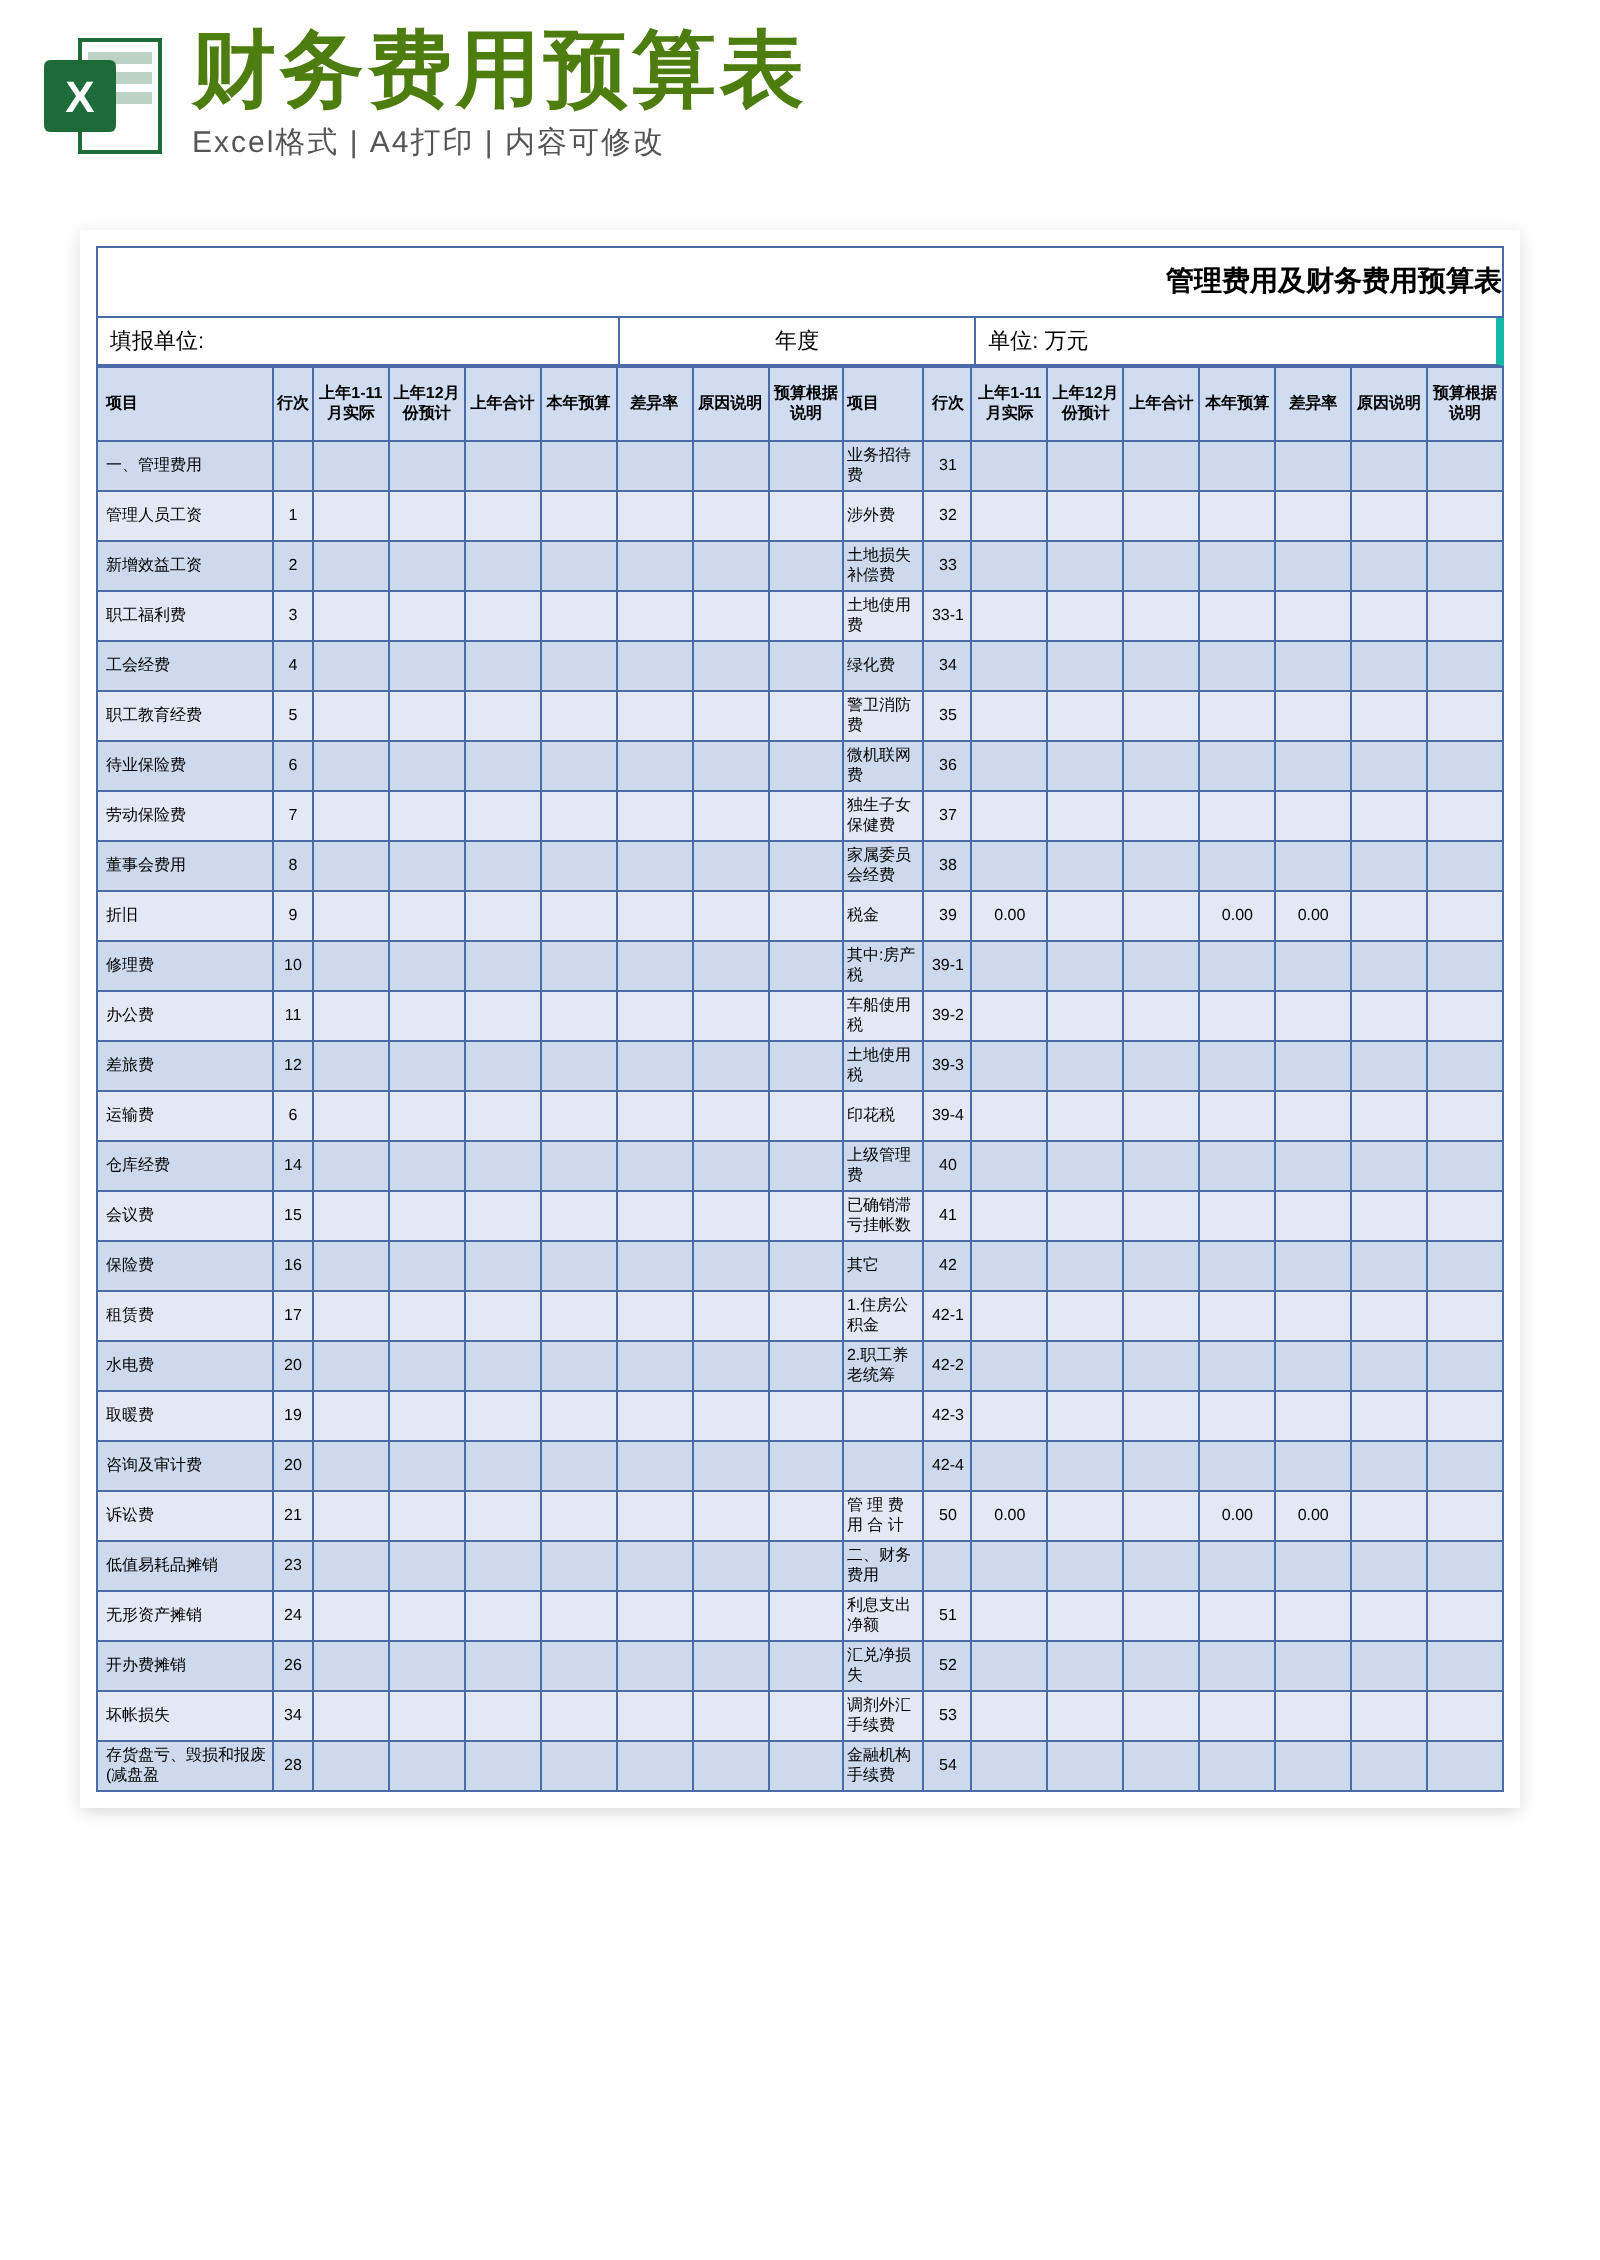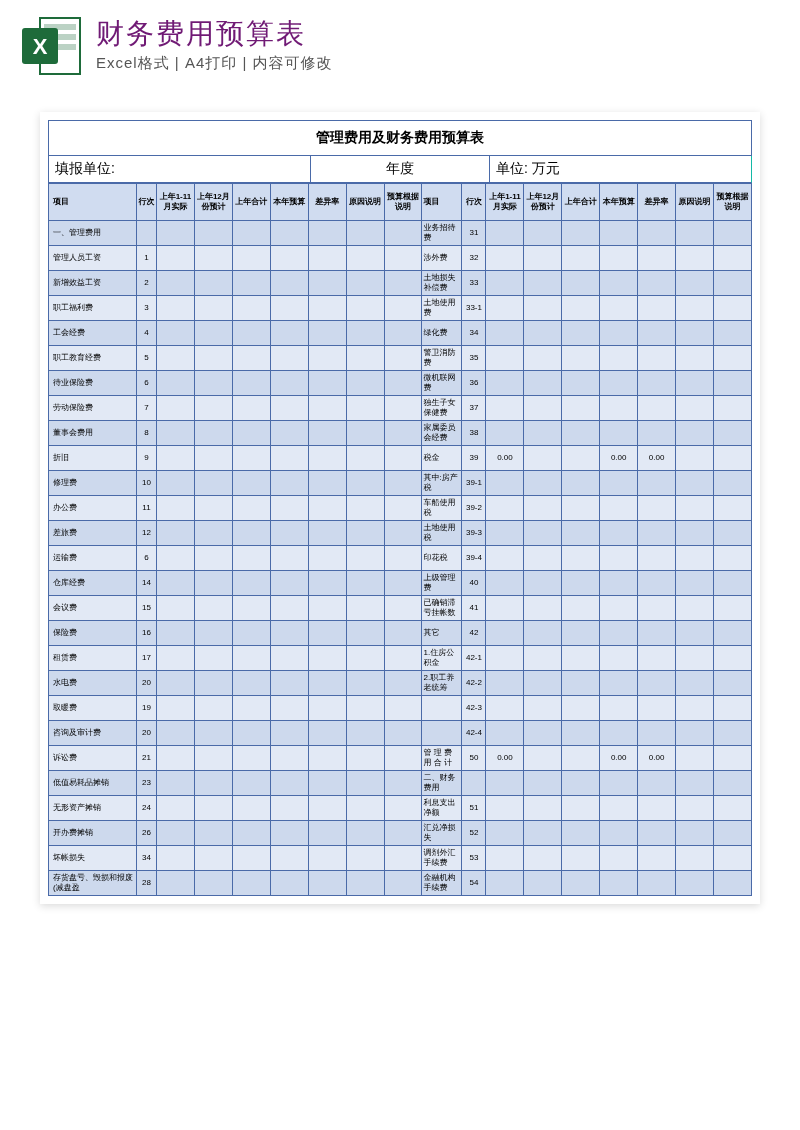--- a/index.html
+++ b/index.html
@@ -1,24 +1,24 @@
 <!DOCTYPE html>
 <html><head>
 <meta charset="utf-8">
 <style>
 html,body{margin:0;padding:0;font-family:"Microsoft YaHei",Arial,sans-serif;background:#fff;width:800px}
 .header{display:flex;align-items:center;padding:14px 20px;gap:12px}
 .excel-icon{width:64px;height:64px;position:relative;flex-shrink:0}
 .excel-icon svg{width:100%;height:100%}
 .title-block{flex:1}
-.main-title{font-size:28px;font-weight:400;color:#701a75;letter-spacing:2px;line-height:1}
+.main-title{font-size:42px;font-weight:700;color:#4d7c0f;letter-spacing:2px;line-height:1}
 .sub-title{font-size:15px;color:#555;margin-top:6px;letter-spacing:1px}
 .sheet-wrap{margin:20px 40px 30px;box-shadow:0 2px 8px rgba(0,0,0,0.15);background:#fff;padding:8px}
-.sheet-title{text-align:center;font-weight:700;font-size:14px;padding:8px 0;border:1px solid #4a6aa8}
-.meta-row{display:flex;font-size:14px;border-left:1px solid #4a6aa8;border-right:1px solid #14b8a6;border-bottom:1px solid #4a6aa8}
+.sheet-title{text-align:right;font-weight:700;font-size:14px;padding:8px 0;border:1px solid #4a6aa8}
+.meta-row{display:flex;font-size:11px;border-left:1px solid #4a6aa8;border-right:4px solid #14b8a6;border-bottom:1px solid #4a6aa8}
 .meta-cell{padding:4px 6px;border-right:1px solid #4a6aa8}
 .meta-cell:last-child{border-right:none}
 table{width:100%;border-collapse:collapse;font-size:8px;table-layout:fixed}
 th,td{border:1px solid #4a6aa8;padding:2px 1px;text-align:center;overflow:hidden;word-break:break-all;line-height:1.2}
 th{background:#d0dcf0;font-weight:700;font-size:8px;height:32px}
 td{height:20px}
 .item-col{text-align:left;padding-left:4px;width:88px}
 .item-col2{text-align:left;padding-left:1px;width:38px}
 tr:nth-child(even) td{background:#e2e9f5}
 tr:nth-child(odd) td{background:#cdd9ed}

